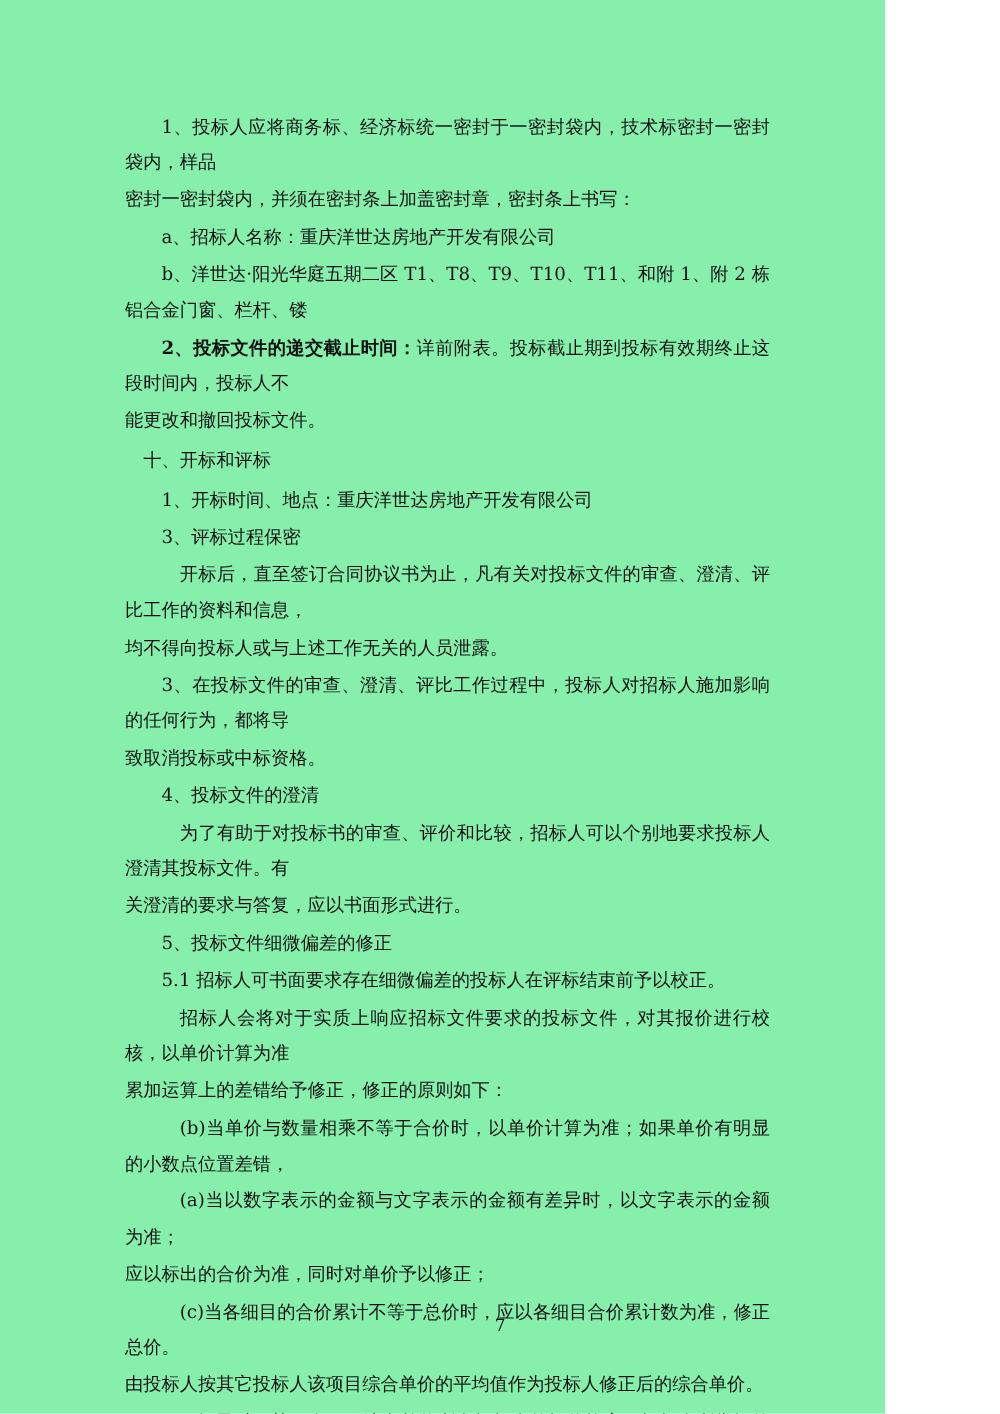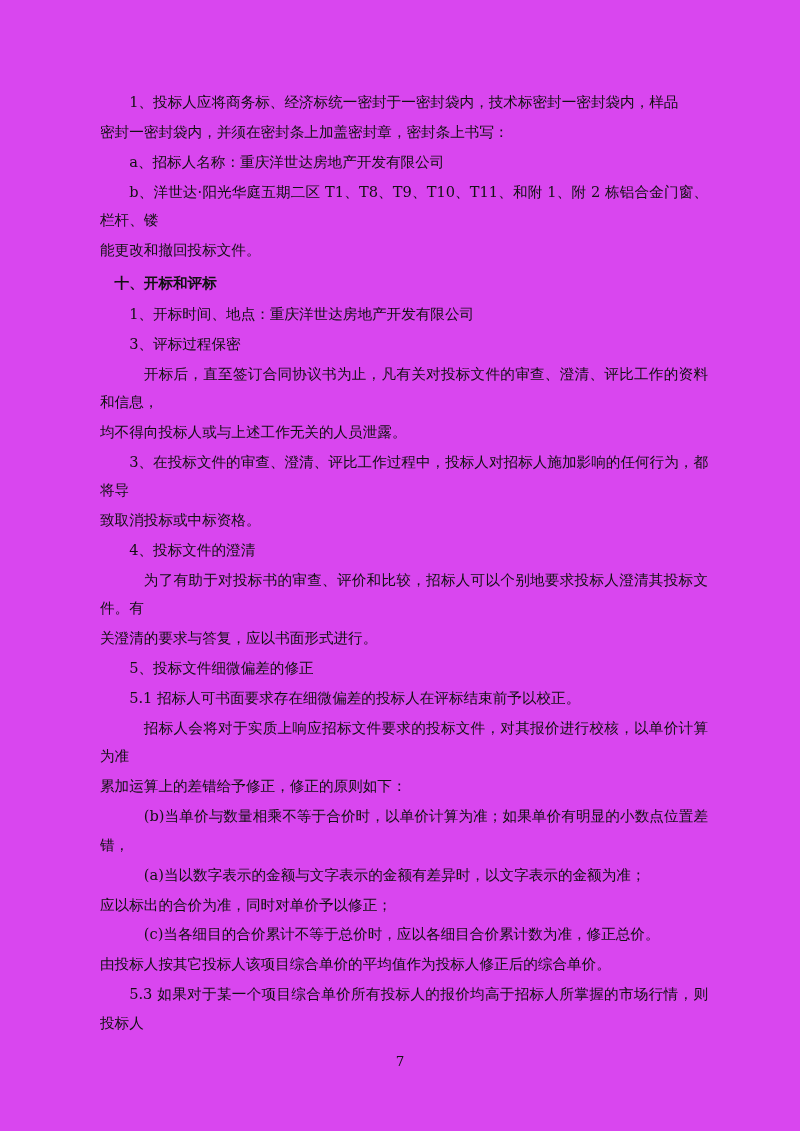--- a/index.html
+++ b/index.html
@@ -10,25 +10,25 @@
   body {
     width: 800px;
     height: 1131px;
     font-family: "DejaVu Serif", "Liberation Serif", serif;
     color: #000000;
     position: relative;
     overflow: hidden;
   }
   .page {
     position: relative;
-    width: 800px;
+    width: 708px;
     height: 1131px;
     box-sizing: border-box;
     padding: 88px 92px 40px 100px;
-    background: #d946ef;
+    background: #86efac;
   }
   .doc-body {
     font-size: 14.6px;
     line-height: 1.95;
     text-align: justify;
     color: #111;
   }
   p {
     margin: 0 0 0.1em 0;
   }
@@ -39,21 +39,21 @@
     text-indent: 3em;
   }
   .noindent {
     text-indent: 0;
     font-family: Liberation Serif, serif;
   }
   .bold {
     font-weight: bold;
   }
   .heading {
-    font-weight: bold;
+    font-weight: normal;
     margin: 0.28em 0 0.18em 0;
     text-indent: 1em;
   }
   .pagenum {
     position: absolute;
     bottom: 62px;
     left: 0;
     width: 800px;
     text-align: center;
     font-size: 13.5px;
@@ -65,20 +65,21 @@
 <body>
 
 <div class="page">
   <div class="doc-body">
 
     <p class="indent2">1、投标人应将商务标、经济标统一密封于一密封袋内，技术标密封一密封袋内，样品</p>
     <p class="noindent">密封一密封袋内，并须在密封条上加盖密封章，密封条上书写：</p>
     <p class="indent2">a、招标人名称：重庆洋世达房地产开发有限公司</p>
     <p class="indent2">b、洋世达·阳光华庭五期二区 T1、T8、T9、T10、T11、和附 1、附 2 栋铝合金门窗、栏杆、镂</p>
 
+    <p class="indent2"><span class="bold">2、投标文件的递交截止时间：</span><span>详前附表。投标截止期到投标有效期终止这段时间内，投标人不</span></p>
     <p class="noindent">能更改和撤回投标文件。</p>
 
     <p class="heading">十、开标和评标</p>
 
     <p class="indent2">1、开标时间、地点：重庆洋世达房地产开发有限公司</p>
     <p class="indent2">3、评标过程保密</p>
     <p class="indent3">开标后，直至签订合同协议书为止，凡有关对投标文件的审查、澄清、评比工作的资料和信息，</p>
     <p class="noindent">均不得向投标人或与上述工作无关的人员泄露。</p>
     <p class="indent2">3、在投标文件的审查、澄清、评比工作过程中，投标人对招标人施加影响的任何行为，都将导</p>
     <p class="noindent">致取消投标或中标资格。</p>

